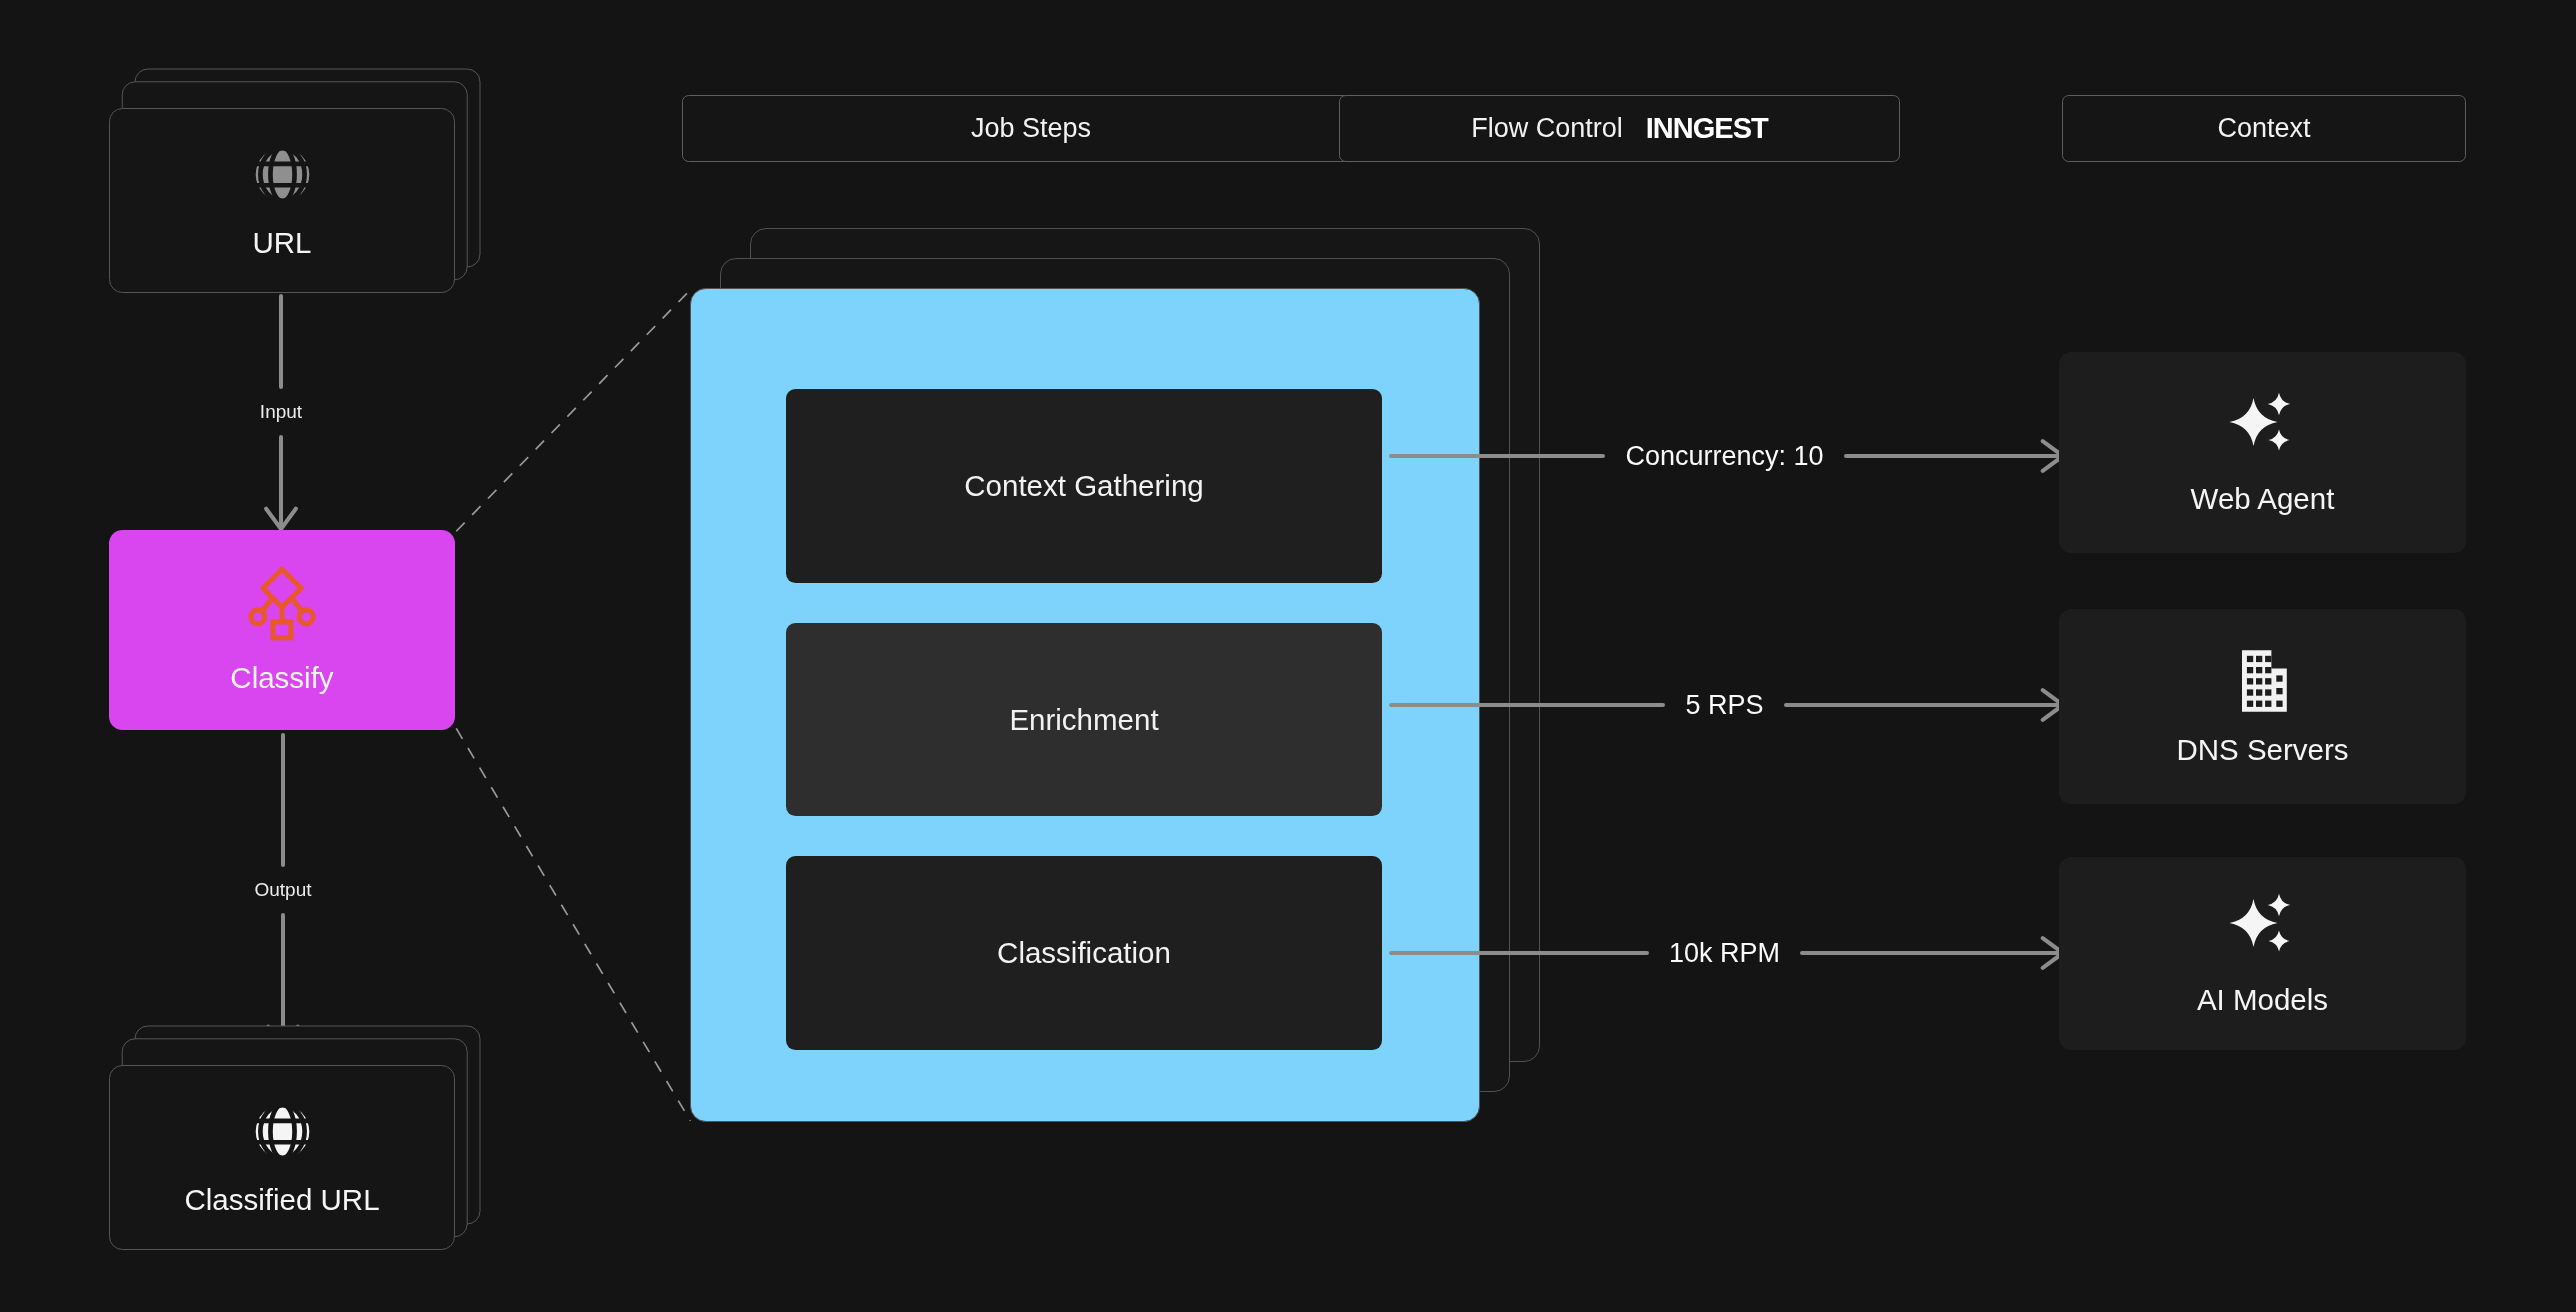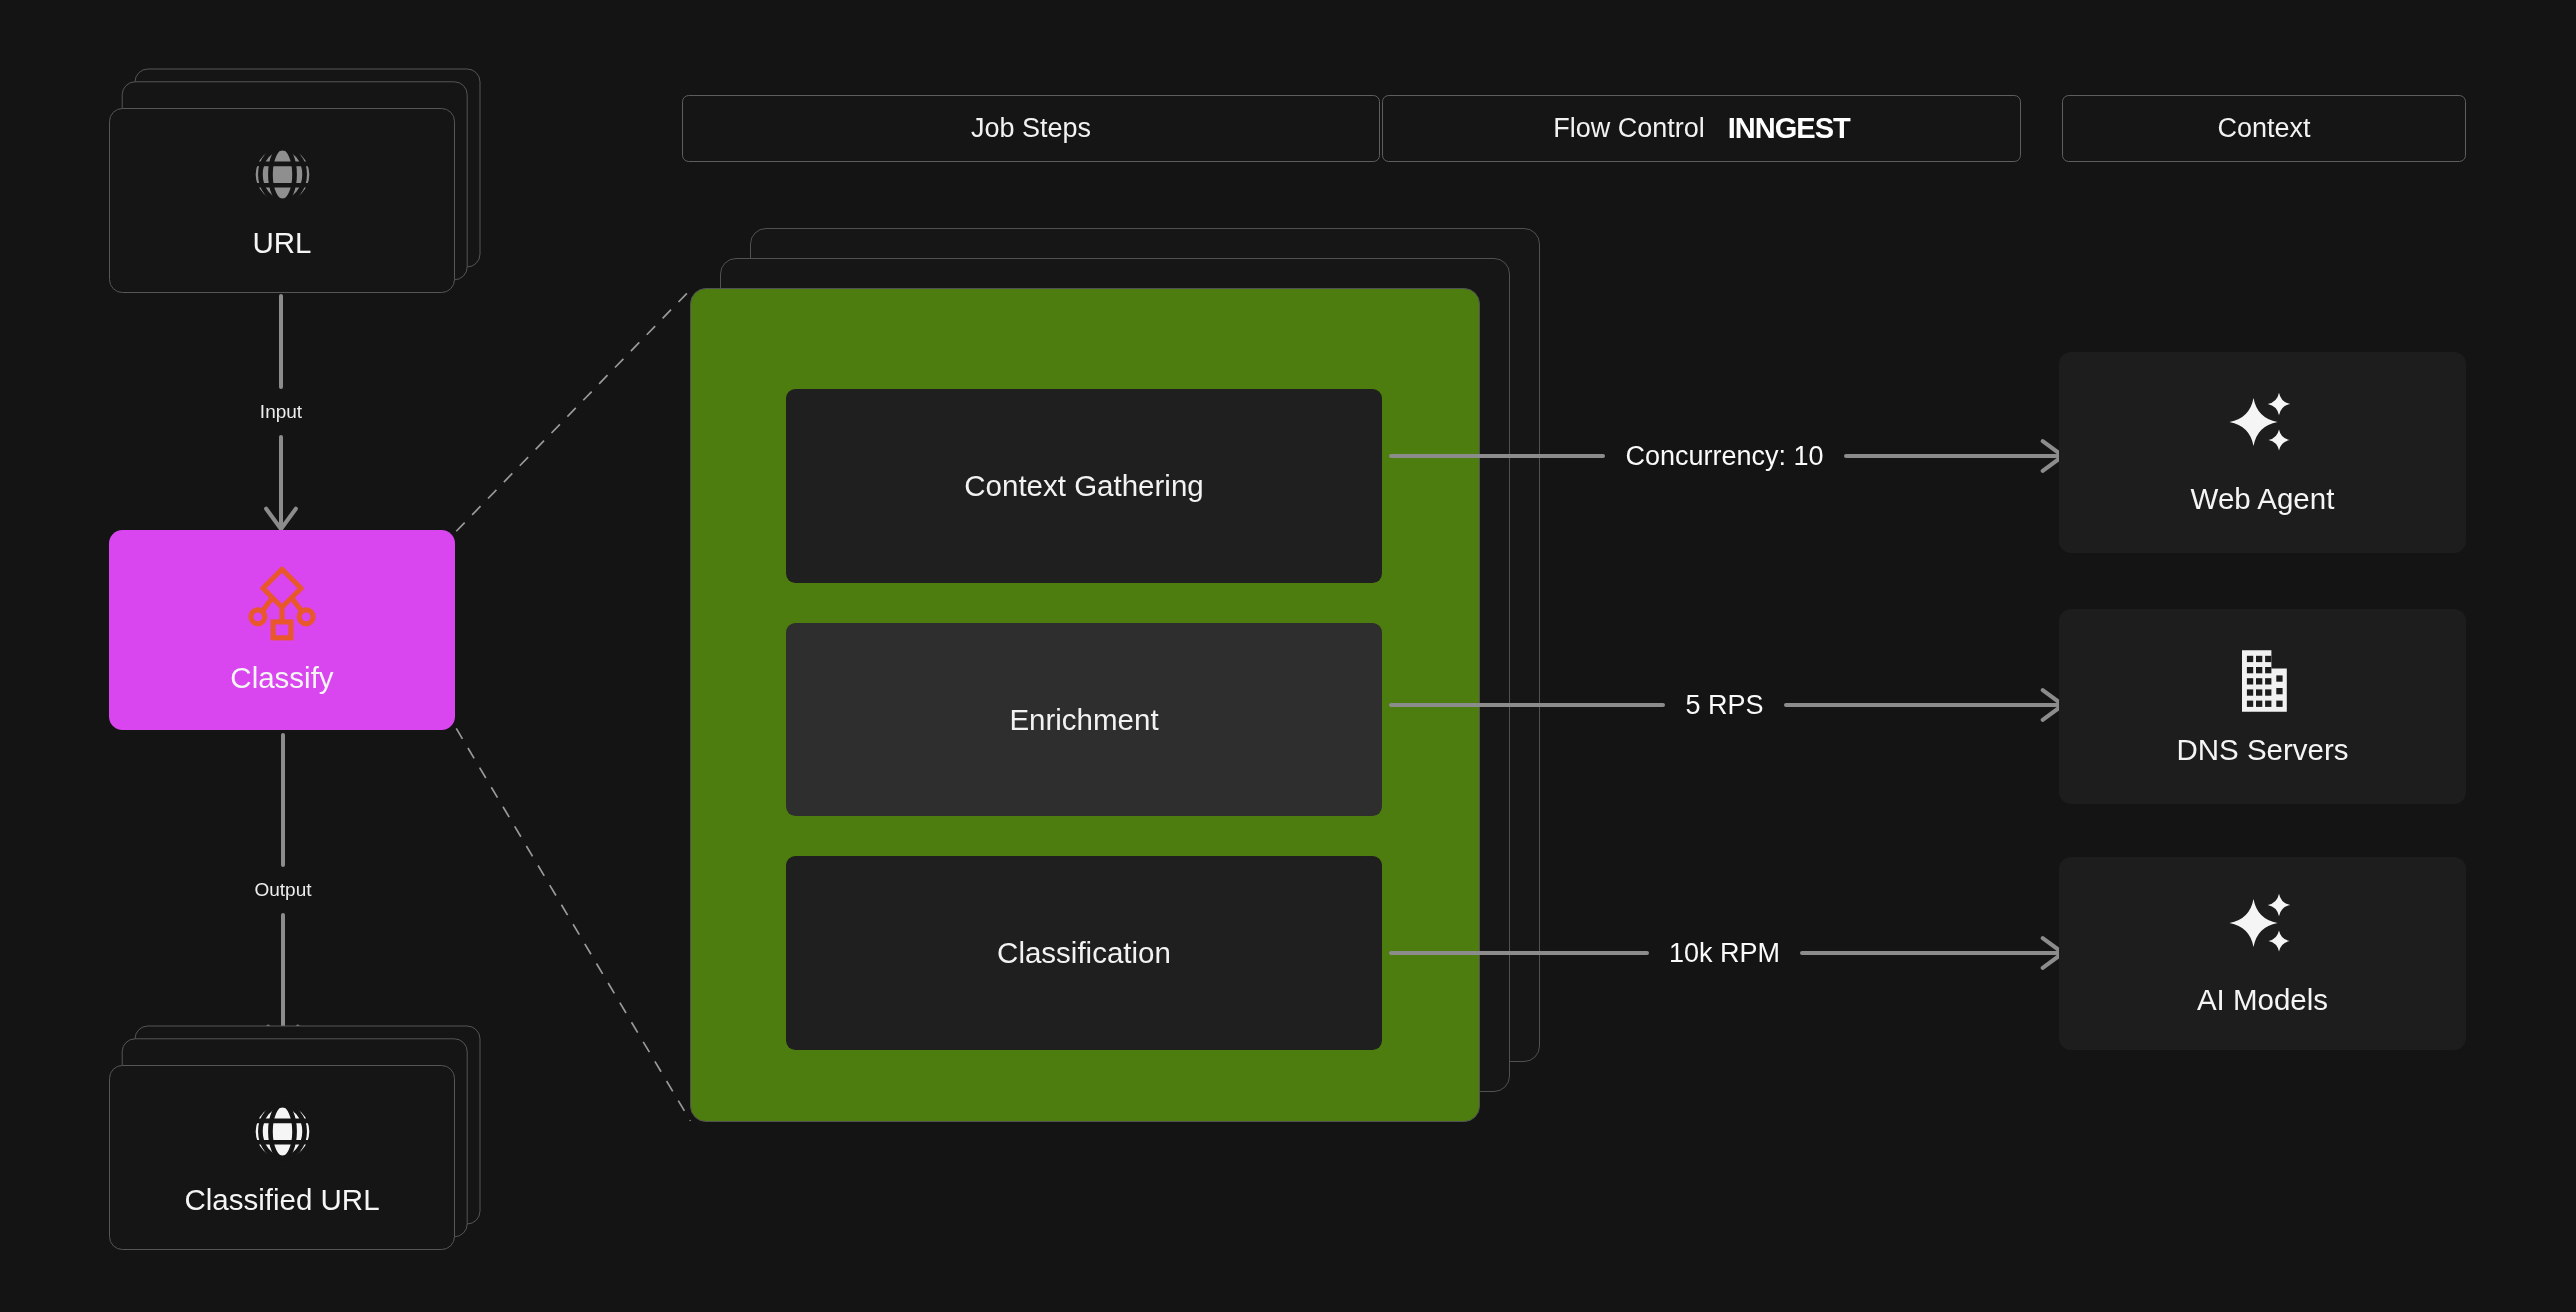--- a/index.html
+++ b/index.html
@@ -36,21 +36,21 @@
     display:flex;flex-direction:column;align-items:center;justify-content:center;gap:17.4px;margin-top:14px;
   }
   .bigstack-card{
     position:absolute;inset:0;
     border:1.3px solid #515151;border-radius:16px;
     background:#161616;box-sizing:border-box;
   }
   .bigstack-back2{transform:translate(60px,-60px);}
   .bigstack-back1{transform:translate(30px,-30px);}
   .bigstack-main{
-    background:#4d7c0f;
+    background:#7dd3fc;
     display:flex;flex-direction:column;
     padding:100px 97px 71px 95px;gap:40px;
   }
   
   .node-card{
     position:absolute;border-radius:13.4px;background:#1d1d1d;
     display:flex;flex-direction:column;align-items:center;justify-content:center;gap:17.4px;
     box-sizing:border-box;
   }
   .card-label{font-size:29.5px;color:#f5f5f5;}
@@ -86,21 +86,21 @@
 <div class="canvas">
 
   <svg class="overlay" width="2576" height="1312" viewBox="0 0 3840 1956">
     <line x1="680" y1="792" x2="1029" y2="432" stroke="#9a9a9a" stroke-width="2.5" stroke-dasharray="18 16"></line>
     <line x1="680" y1="1086" x2="1029" y2="1671" stroke="#9a9a9a" stroke-width="2.5" stroke-dasharray="18 16"></line>
   </svg>
 
   <div class="hdr" style="left:682px;width:698px;justify-content:center;">
     <span>Job Steps</span>
   </div>
-  <div class="hdr" style="left:1382px;width:639px;align-items:center;">
+  <div class="hdr" style="left:1339px;width:561px;align-items:center;">
     <span>Flow Control</span>
     <span class="hdr-logo">INNGEST</span>
   </div>
   <div class="hdr" style="left:2062px;width:404px;">
     <span>Context</span>
   </div>
 
   <div class="stack" style="left:109px;top:94px;width:346px;height:199px;">
     <div class="stack-card stack-back2"></div>
     <div class="stack-card stack-back1"></div>

